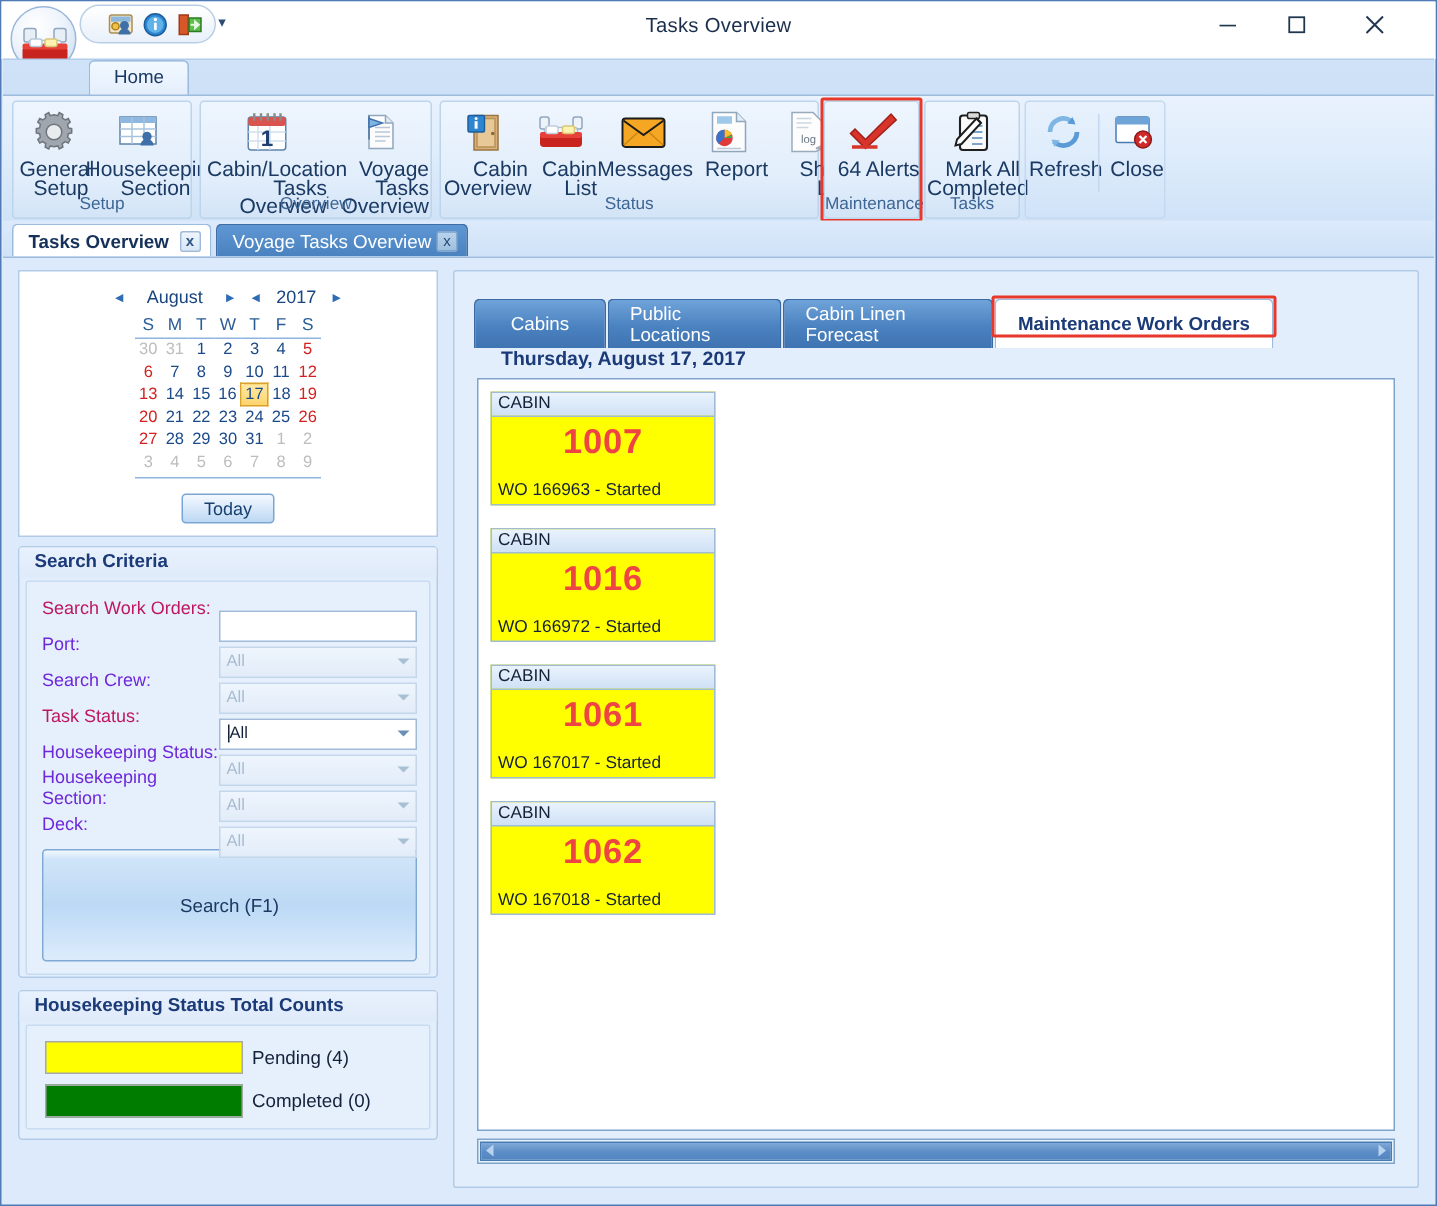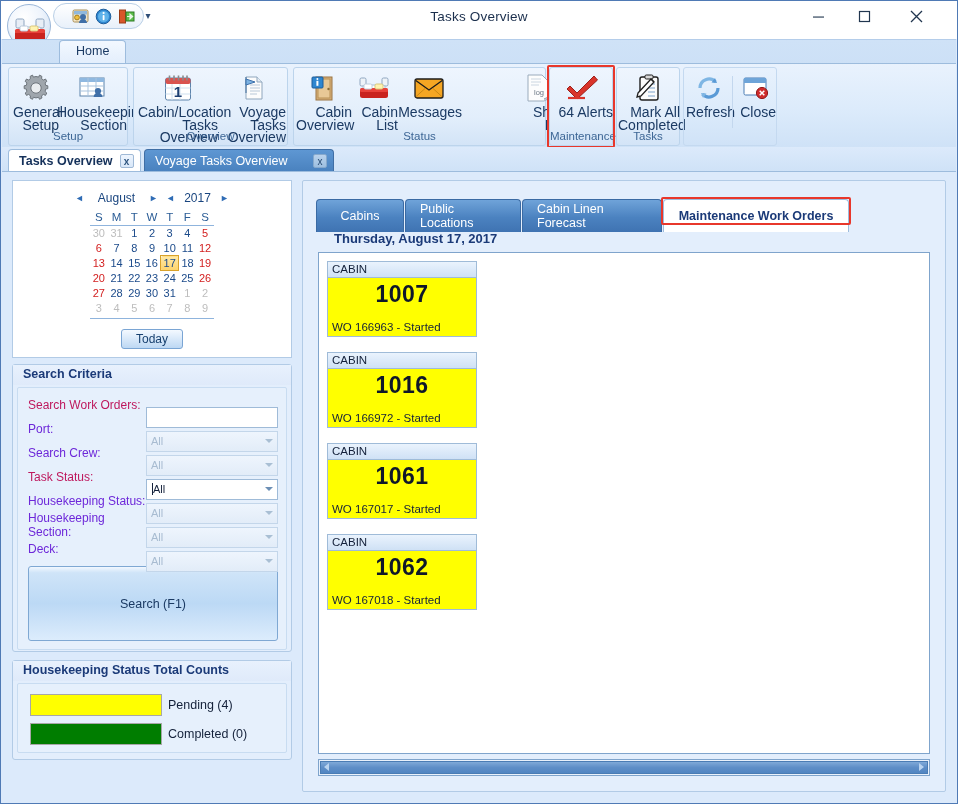--- a/index.html
+++ b/index.html
@@ -304,21 +304,21 @@
     background: #ffff00;
   }
   .card-hdr {
     height: 16px; line-height: 15px; padding-left: 4px;
     font-size: 11.5px; color: #14213a;
     background: linear-gradient(to bottom,#eaf3fd,#cfe1f5);
     border-bottom: 1px solid #9fbbd8;
   }
   .card-num {
     text-align: center; font-size: 23px; font-weight: bold;
-    color: #0f172a; margin-top: 3px; letter-spacing: .5px;
+    color: #ef4444; margin-top: 3px; letter-spacing: .5px;
   }
   .card-wo {
     position: absolute; left: 4px; bottom: 3px;
     font-size: 11.5px; color: #14213a;
   }
   #hscroll {
     position: absolute; left: 10px; right: 10px; bottom: 10px; height: 17px;
     background: #e9f1fb; border: 1px solid #7fa4cc;
   }
   #hthumb {
@@ -490,20 +490,35 @@
         <div class="ritem" style="left:102px; width:66px;">
           <div class="ico">
             <svg width="32" height="26" viewBox="0 0 32 26">
               <rect x="2" y="4" width="28" height="19" rx="2" fill="#f5a623" stroke="#1b1b1b" stroke-width="1.3"></rect>
               <path d="M2.8 5.5L16 15 29.2 5.5" fill="none" stroke="#1b1b1b" stroke-width="1.3"></path>
               <path d="M2.8 21.8L12 13.5M29.2 21.8L20 13.5" fill="none" stroke="#c98714"></path>
             </svg>
           </div>
           <div class="lbl">Messages</div>
         </div>
+        <div class="ritem" style="left:166px; width:52px;">
+          <div class="ico">
+            <svg width="28" height="30" viewBox="0 0 28 30">
+              <path d="M3 2h16l6 6v20H3z" fill="#fcfcfc" stroke="#8fa6bd"></path>
+              <path d="M19 2v6h6" fill="#e4ecf4" stroke="#8fa6bd"></path>
+              <rect x="6" y="4.5" width="10" height="5" fill="#9fc9ea"></rect>
+              <circle cx="11" cy="19" r="5.5" fill="#e03a3a"></circle>
+              <path d="M11 19l5.2-2.1A5.6 5.6 0 0016 19z" fill="#2fae4a"></path>
+              <path d="M11 19V13.5a5.5 5.5 0 014.9 3z" fill="#f2c12e"></path>
+              <path d="M11 19l-3.9 3.9A5.5 5.5 0 0111 13.5z" fill="#3a72c9"></path>
+              <path d="M6 26h16" stroke="#b8c8d8"></path>
+            </svg>
+          </div>
+          <div class="lbl">Report</div>
+        </div>
         <div class="ritem" style="left:214px; width:60px;">
           <div class="ico">
             <svg width="26" height="30" viewBox="0 0 26 30">
               <path d="M3 2h14l6 6v18l-4 2H3z" fill="#fdfdfd" stroke="#9aabbc"></path>
               <path d="M6 6h10M6 9h10M6 12h8" stroke="#cbd6e1"></path>
               <text x="14" y="22" font-size="7.5" fill="#6b7785" text-anchor="middle" font-family="Liberation Sans">log</text>
               <path d="M19 26l4-2v2z" fill="#dee6ee" stroke="#9aabbc"></path>
             </svg>
           </div>
           <div class="lbl">Show Log</div>
@@ -568,21 +583,21 @@
       </div>
 
     </div>
   </div>
 
   <div id="doctabs">
     <div class="doctab active" style="left:6px;">
       <span>Tasks Overview</span>
       <span class="tabx">x</span>
     </div>
-    <div class="doctab inactive" style="left:142px; width:190px;">
+    <div class="doctab inactive" style="left:142px; width:168px;">
       <span>Voyage Tasks Overview</span>
       <span class="tabx" style="position:absolute;right:6px;">x</span>
     </div>
   </div>
 
   <div id="client">
 
     <div id="leftcol">
 
       <div id="calpanel">

